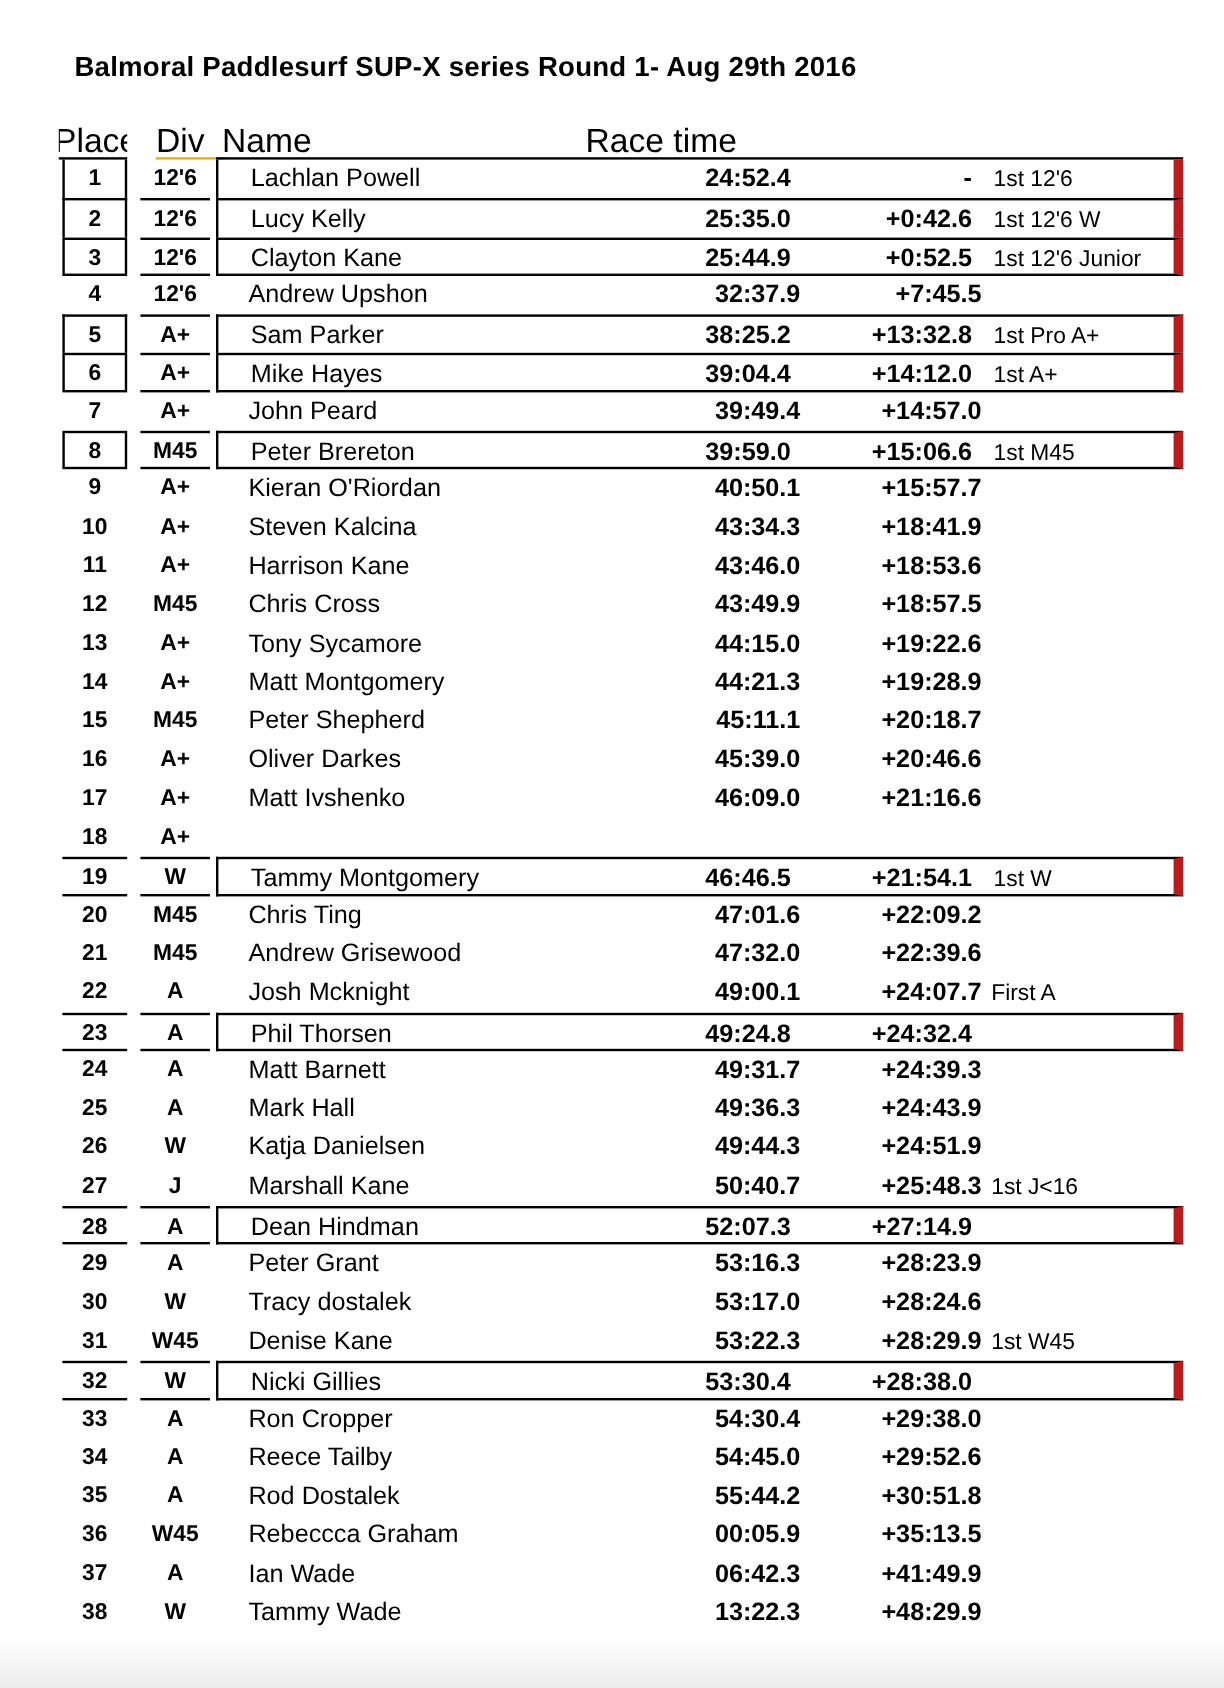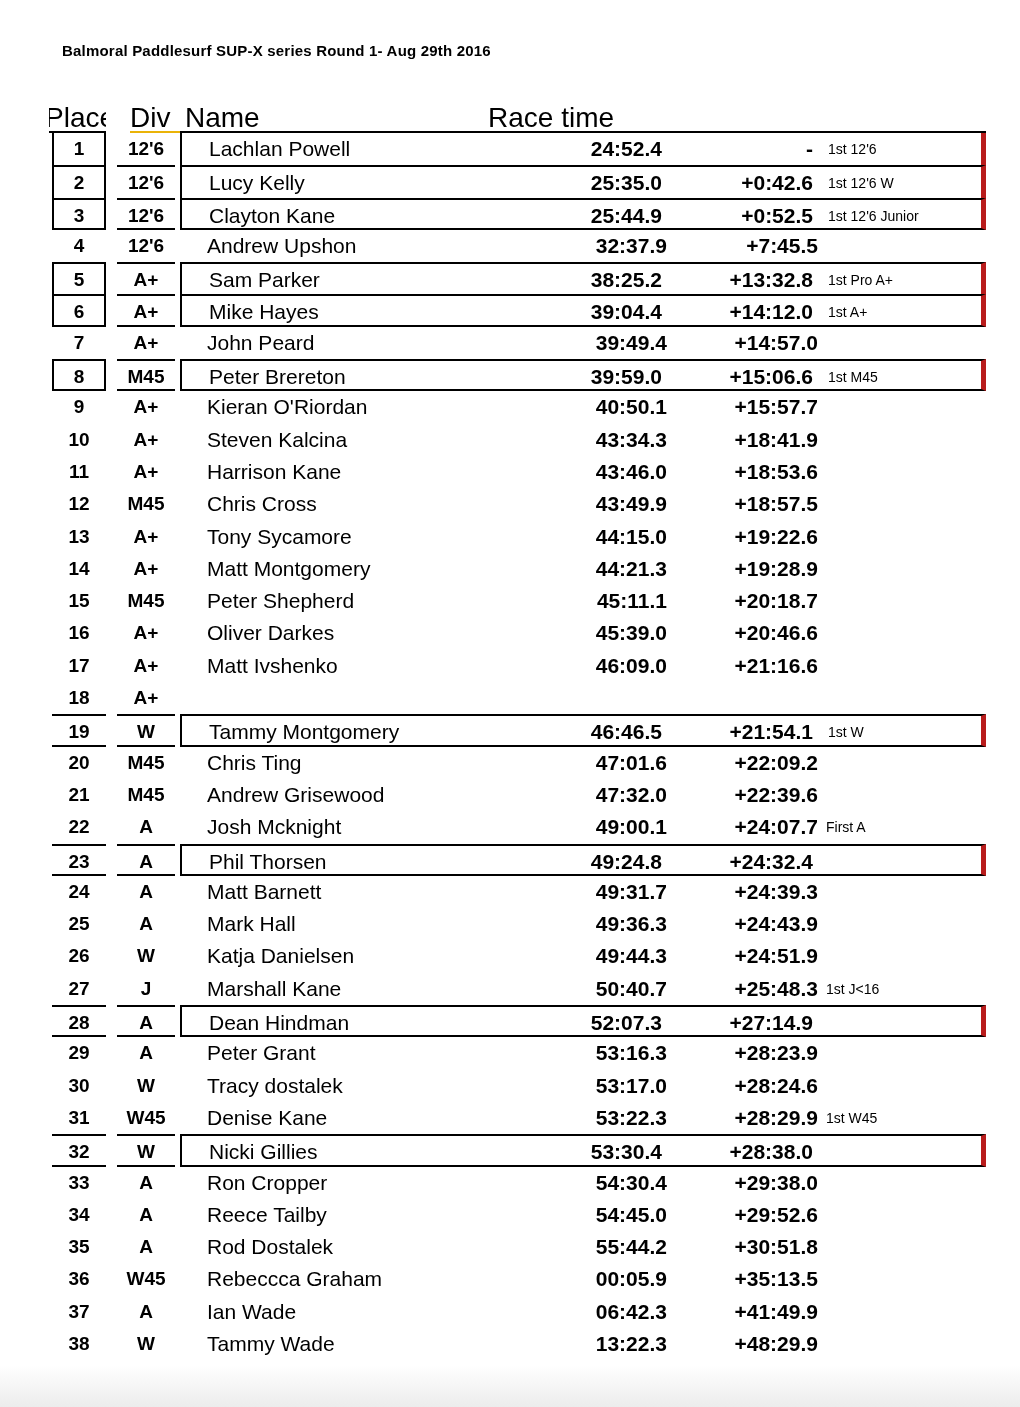--- a/index.html
+++ b/index.html
@@ -8,21 +8,21 @@
     background:#ffffff;
     font-family:"Liberation Sans", sans-serif;
     color:#000;
     position:relative;
     overflow:hidden;
   }
   .page { position:absolute; inset:0; }
 
   .title {
     position:absolute; left:62px; top:42px;
-    font-size:15px; font-weight:bold; letter-spacing:0.2px;
+    font-size:23px; font-weight:bold; letter-spacing:0.2px;
     white-space:nowrap; margin:0;text-align:right;
   }
 
   
   .thead { position:absolute; left:0; top:105px; width:1020px; height:28px; }
   .hcell { position:absolute; height:28px; line-height:26px; font-size:28px; box-sizing:border-box; }
   .hplace {
     left:49px; width:57px;
     border-bottom:2px solid #000;
     overflow:hidden; white-space:nowrap;
@@ -60,27 +60,27 @@
   .namebox .tm {
     position:absolute; right:319px; top:0; line-height:31px;
     font-size:21px; font-weight:bold; white-space:nowrap;text-align:right;
   }
   .namebox .gp {
     position:absolute; right:168px; top:0; line-height:31px;
     font-size:21px; font-weight:bold; white-space:nowrap;
   }
   .namebox .aw {
     position:absolute; left:646px; top:1px; line-height:31px;
-    font-size:14px; white-space:nowrap;
+    font-size:19px; white-space:nowrap;
   }
 
   
   .row.bt .place, .row.bt .dcell, .row.bt .namebox { border-top:2px solid #000; }
   .row.bb .place, .row.bb .dcell, .row.bb .namebox { border-bottom:2px solid #000; }
-  .row.boxed .namebox { border-left:2px solid #000; border-right:5px solid #b91c1c; }
+  .row.boxed .namebox { border-left:2px solid #000; border-right:8px solid #b91c1c; }
   .row.pv .place { border-left:2px solid #000; border-right:2px solid #000; }
 
   .footer {
     position:absolute; left:0; bottom:0; width:1020px; height:42px;
     background:linear-gradient(#ffffff, #ececec);
   }
 </style>
 </head>
 <body>
 

